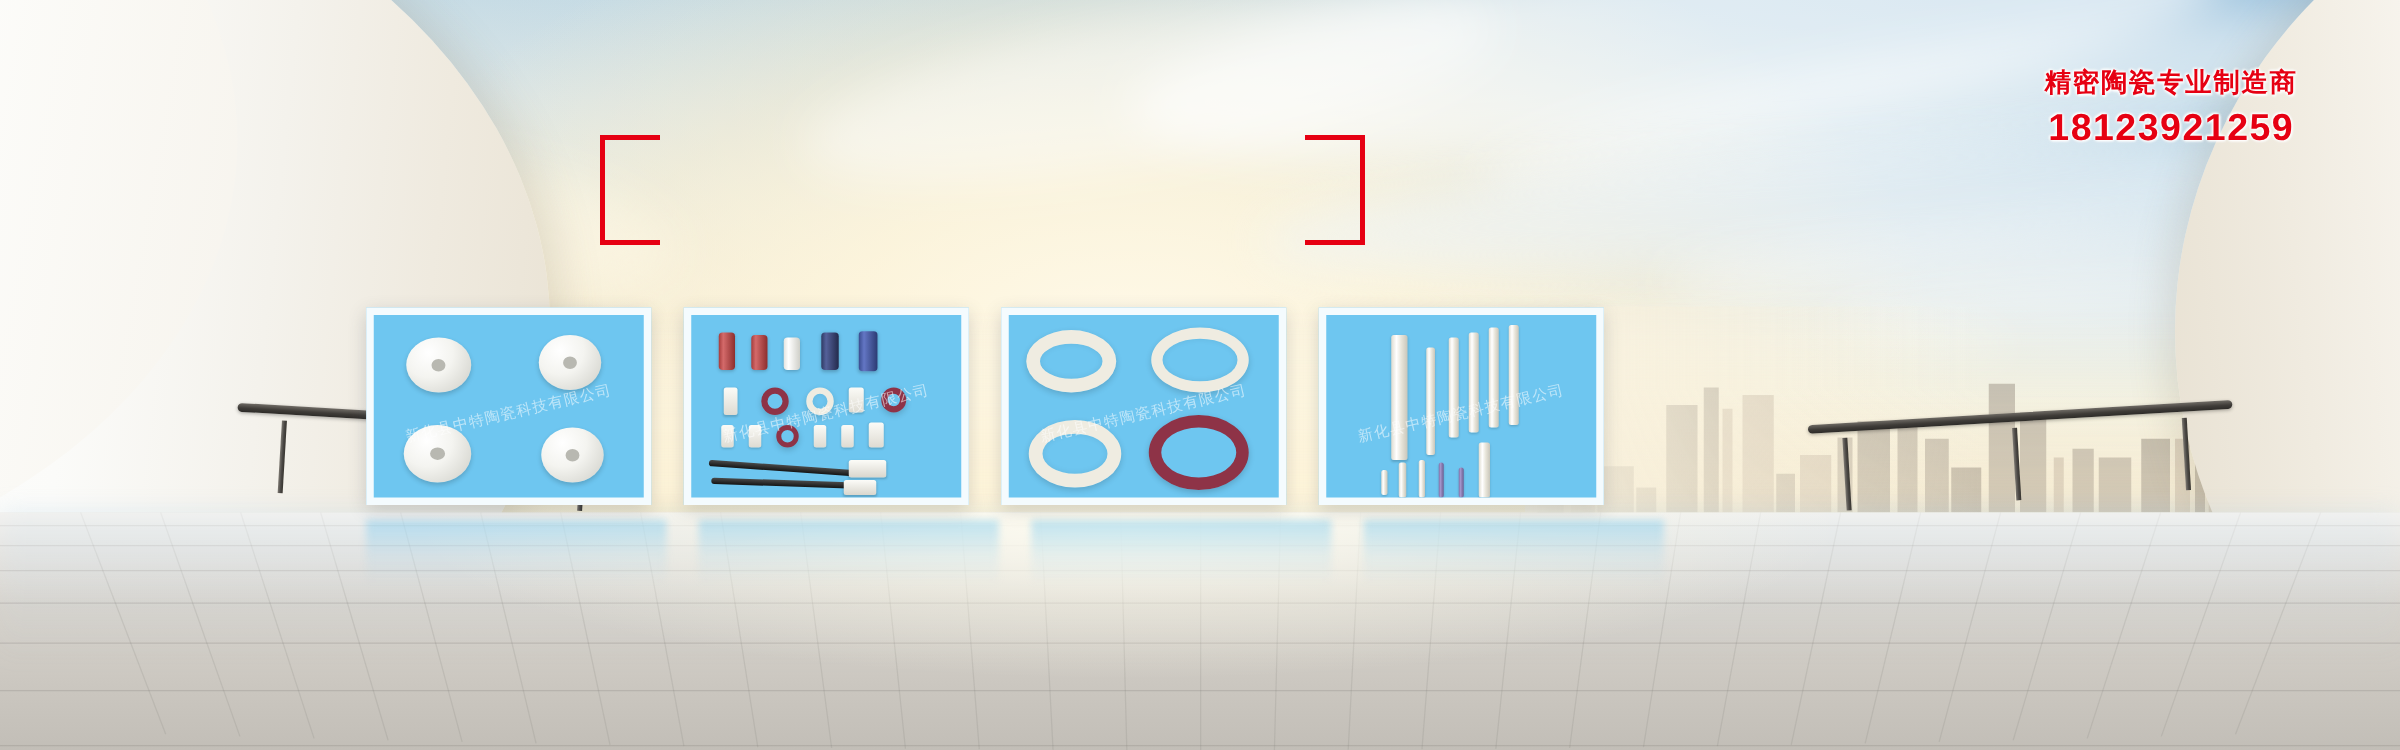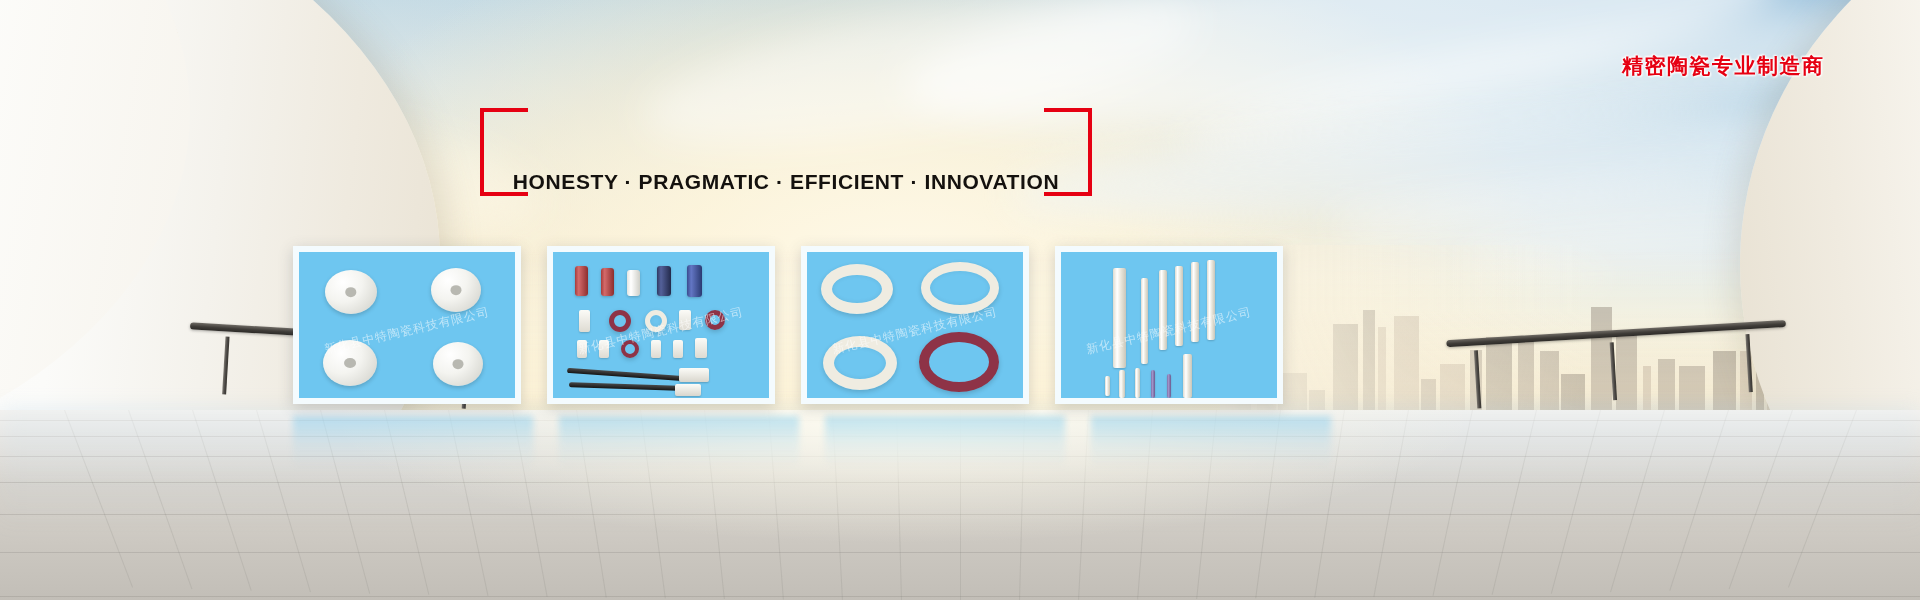--- a/index.html
+++ b/index.html
@@ -175,22 +175,22 @@
     font-family:"Liberation Sans","DejaVu Sans",sans-serif;
     font-weight:700;
     font-size:21px;
     letter-spacing:.6px;
     color:#14110e;
     white-space:nowrap;
   }
 
   
   .contact {
-    position:absolute; right:48px; top:52px; width:250px;
-    text-align:left; color:#e60012;
+    position:absolute; right:58px; top:52px; width:250px;
+    text-align:center; color:#e60012;
     text-shadow:0 0 3px #fff, 0 0 3px #fff, 1px 1px 2px #fff, -1px -1px 2px #fff;
   }
   .contact .line1 {
     font-family:"DejaVu Sans","Liberation Sans",sans-serif;
     font-weight:700; font-size:21px; letter-spacing:1.5px; white-space:nowrap;
   }
   .contact .line2 {
     margin-top:22px;
     font-family:"DejaVu Sans","Liberation Sans",sans-serif;
     font-weight:700; font-size:22px; letter-spacing:1px; white-space:nowrap;
@@ -423,25 +423,25 @@
     <div class="post" style="left:88%"></div>
   </div>
 
   <div class="slogan">
     <div class="brk brk-l-h"></div>
     <div class="brk brk-l-v"></div>
     <div class="brk brk-l-b"></div>
     <div class="brk brk-r-h"></div>
     <div class="brk brk-r-v"></div>
     <div class="brk brk-r-b"></div>
-    <div class="slogan-en">HONESTY · PRAGMATIC · EFFICIENT · INNOVATION</div>
   </div>
 
   <div class="contact">
     <div class="line1">精密陶瓷专业制造商</div>
+    <div class="line3">18123921259</div>
   </div>
 
   <div class="panel-refl">
     <div class="refl"></div>
     <div class="refl"></div>
     <div class="refl"></div>
     <div class="refl"></div>
   </div>
 
   <div class="panels">

